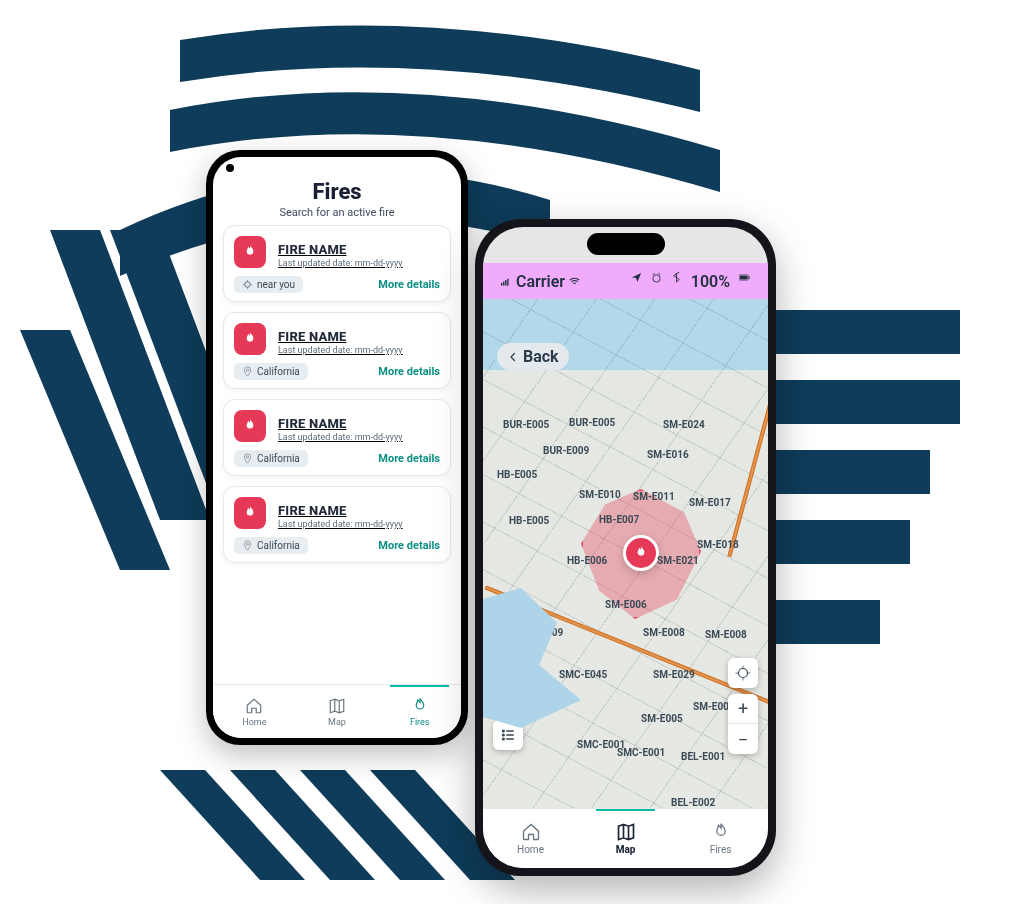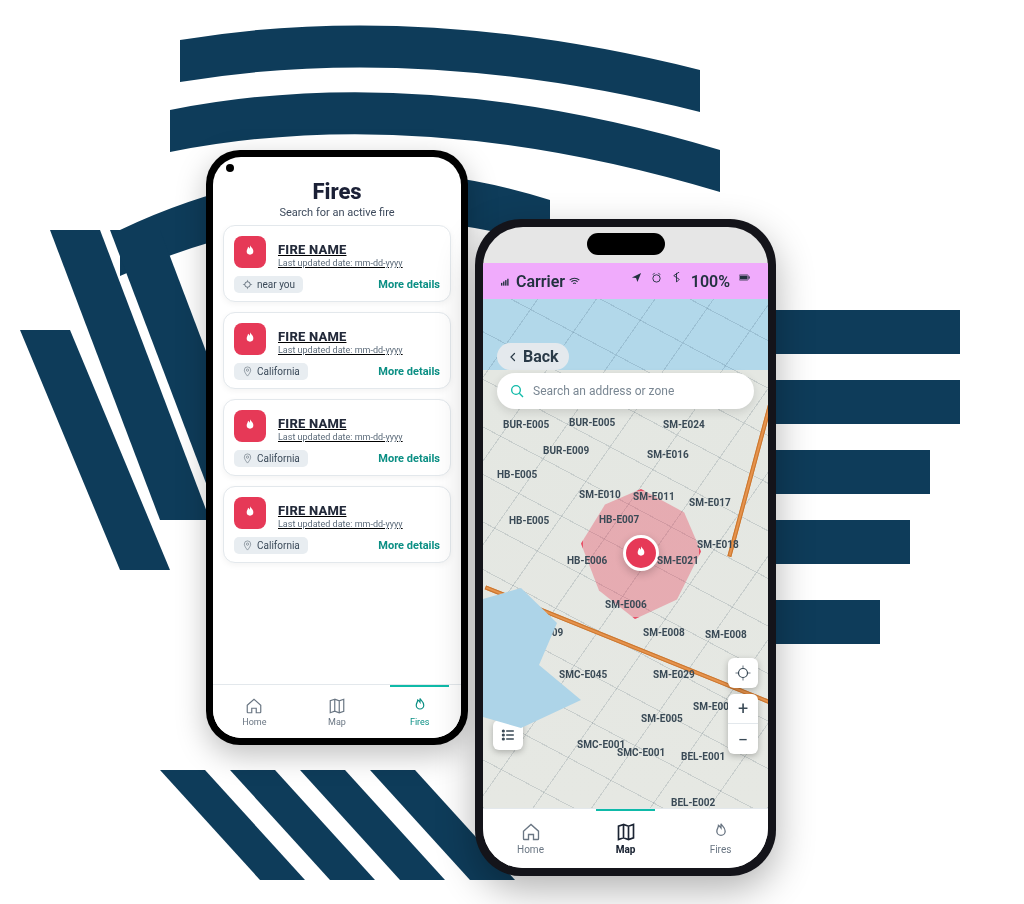--- a/index.html
+++ b/index.html
@@ -472,26 +472,20 @@
       <span class="zone-label" style="left:256px;top:514px">Hidd</span>
 
       <div class="p2-top">
         <div class="back-chip">
           <svg>
               <use href="#ic-chevL"></use>
             </svg>
           <span>Back</span>
         </div>
       </div>
-      <div class="p2-search">
-        <svg fill="none">
-            <use href="#ic-search"></use>
-          </svg>
-        <span>Search an address or zone</span>
-      </div>
 
       <div class="layers-btn">
         <svg width="16" height="16">
             <use href="#ic-list"></use>
           </svg>
       </div>
       <div class="map-ctrl c1">
         <svg width="18" height="18" stroke="#3a4a56" fill="none">
             <use href="#ic-target"></use>
           </svg>

